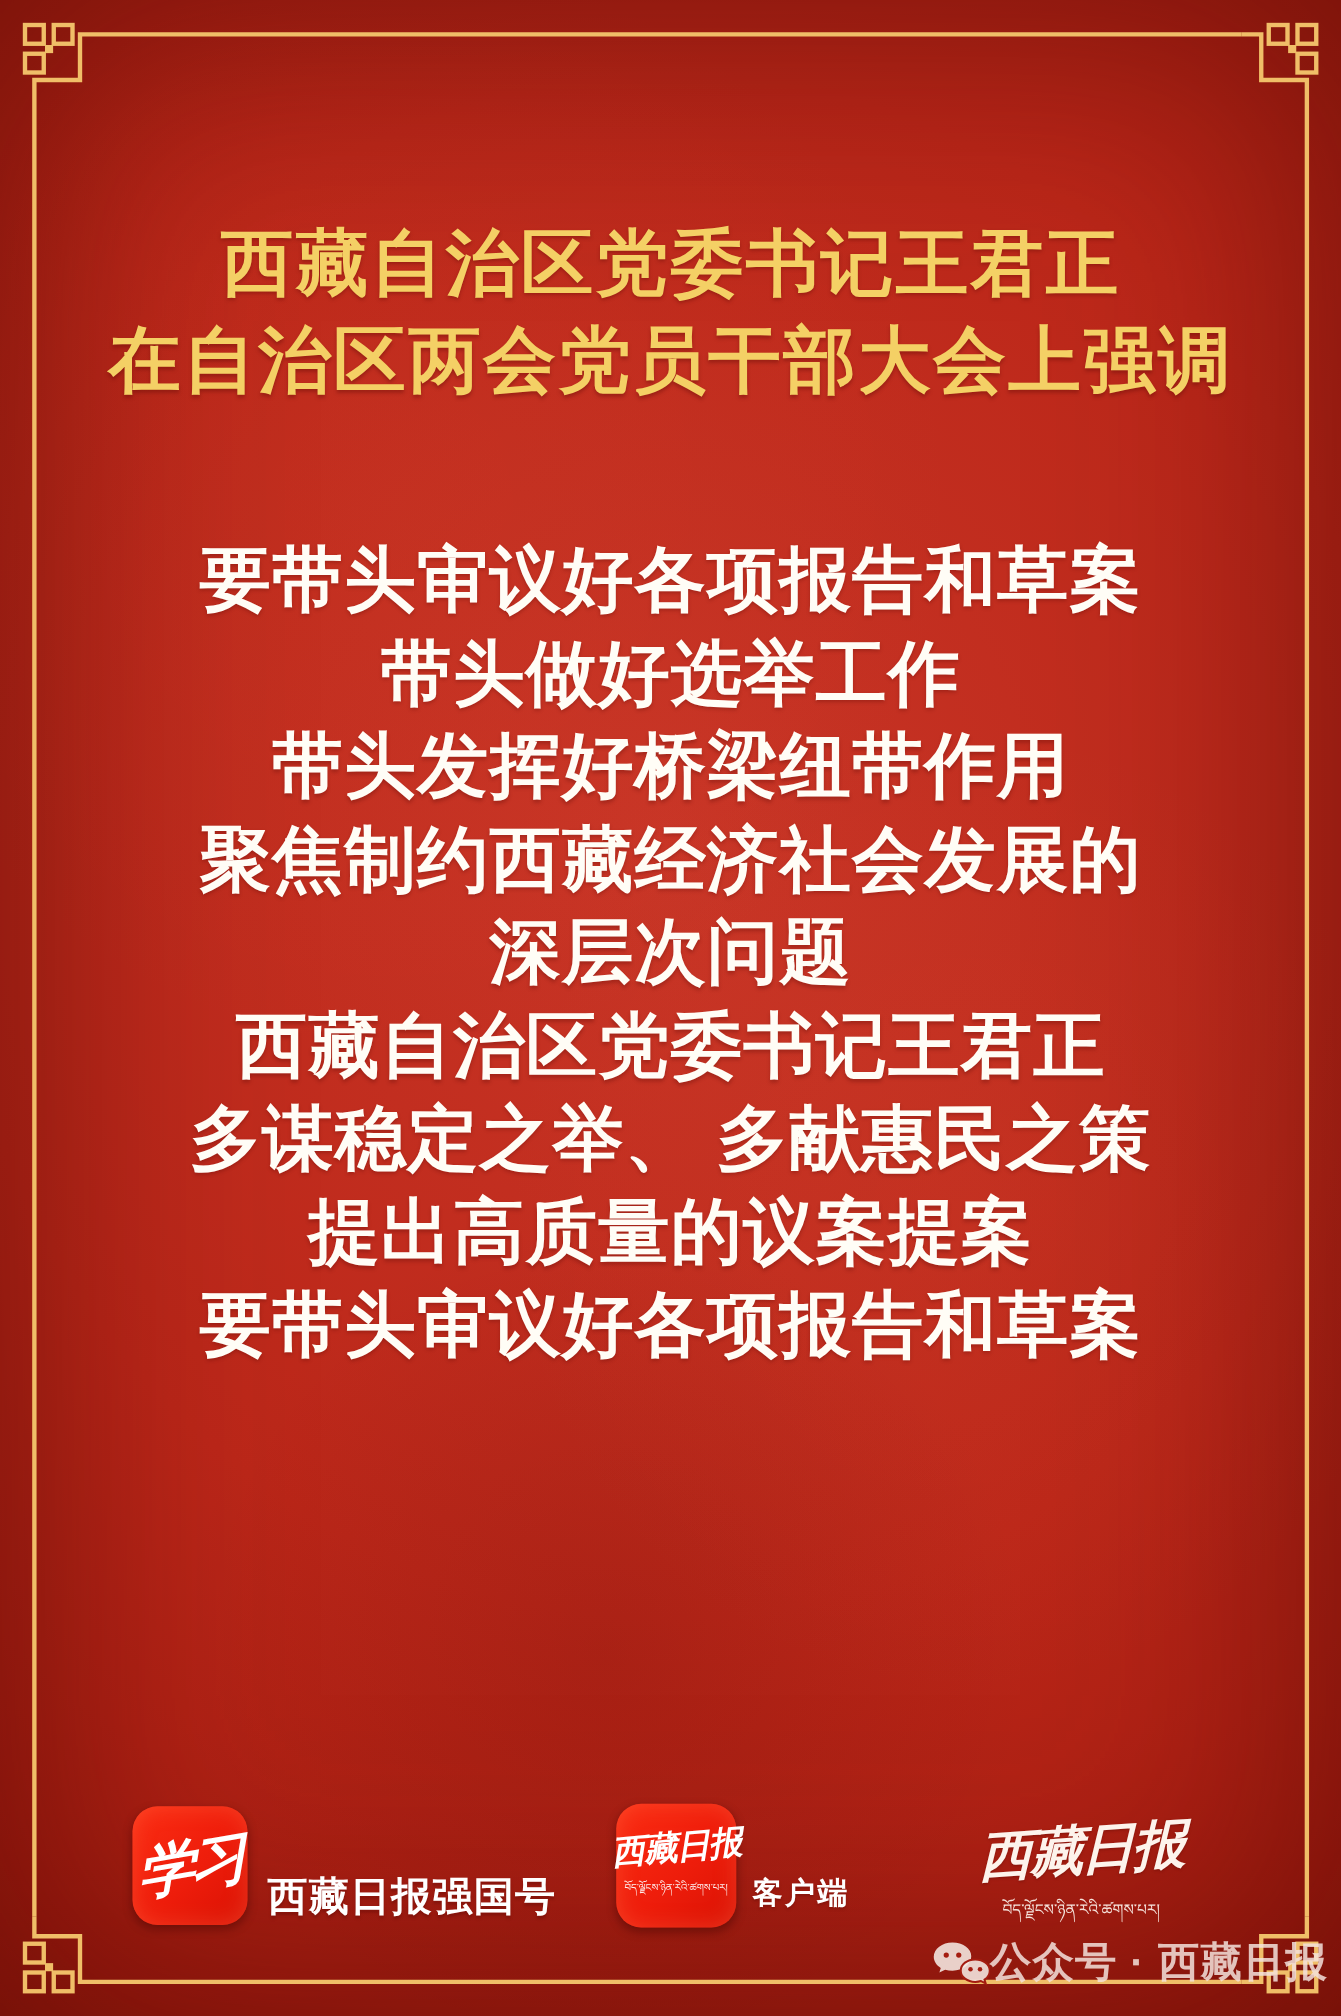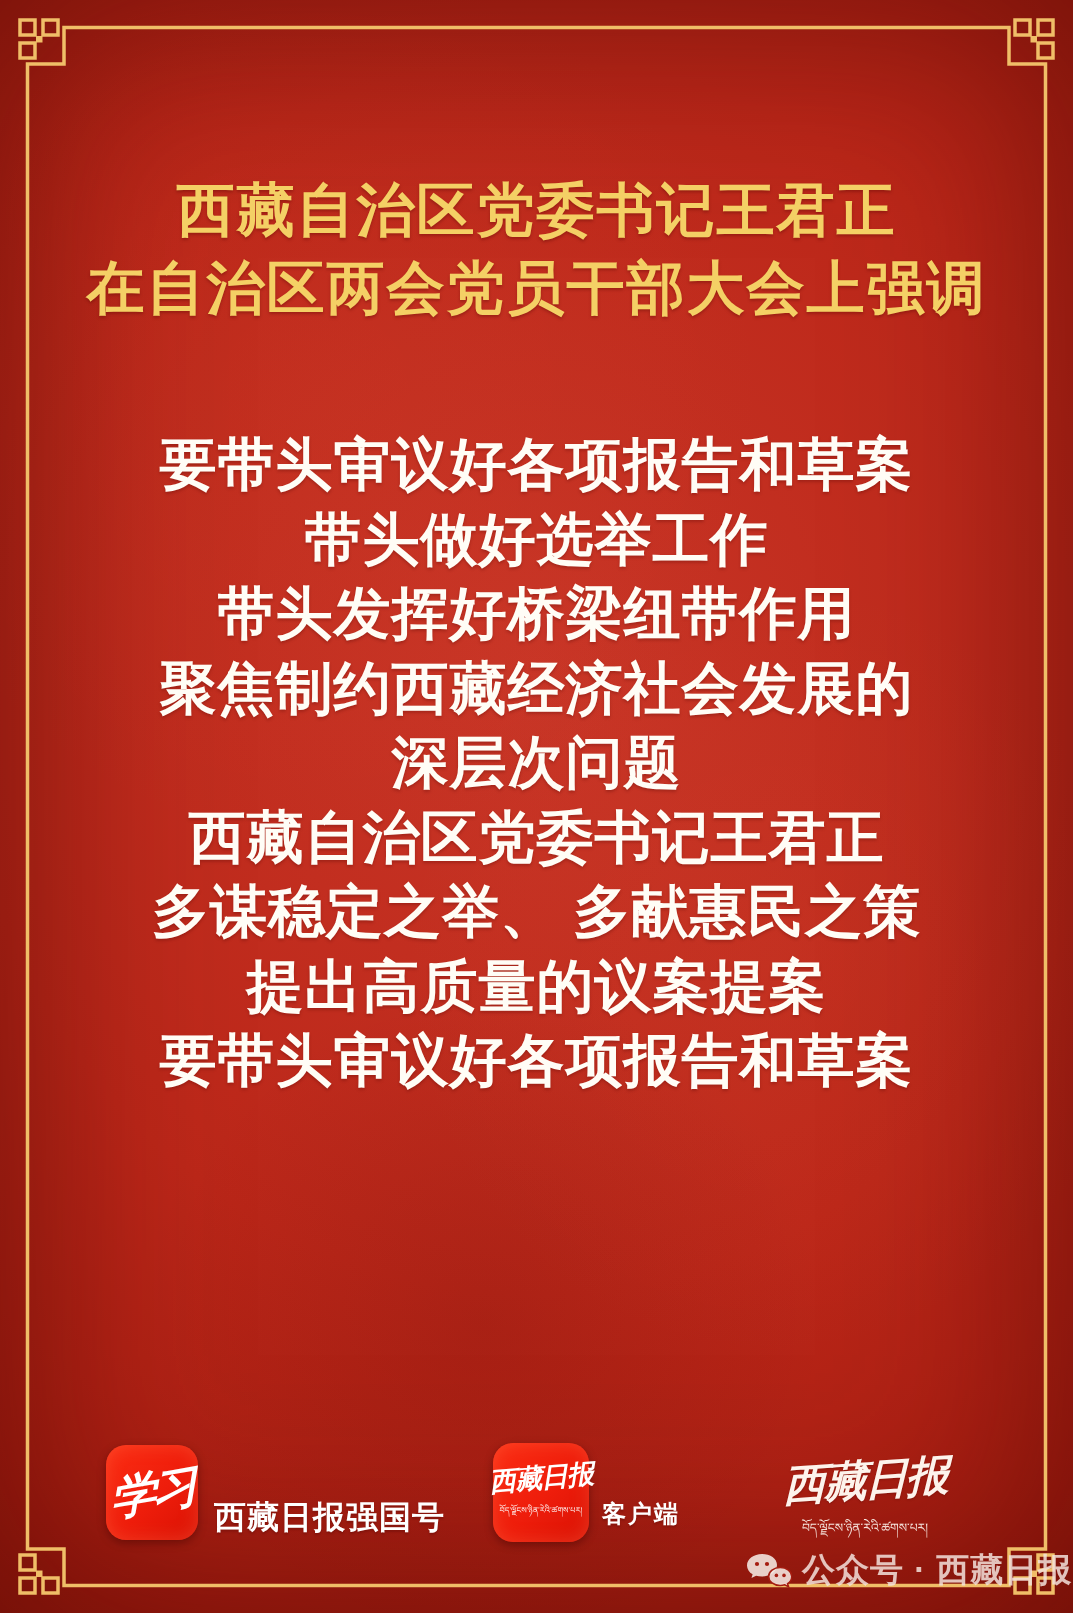--- a/index.html
+++ b/index.html
@@ -64,21 +64,21 @@
     text-align:center;color:#fdf3ec;
   }
   .masthead-title{
     font-size:43px;font-weight:900;font-style:italic;
     transform:rotate(-4deg) skewX(-4deg);letter-spacing:-2px;white-space:nowrap;
     text-shadow:0 1px 2px rgba(90,10,5,.4);
   }
   .masthead-tibetan{font-size:13px;margin-top:3px;opacity:.92;white-space:nowrap;transform:scale(.95);}
   .watermark{
     position:absolute;left:746px;top:1548px;
-    display:flex;align-items:center;gap:10px;
+    display:flex;align-items:center;
     color:rgba(243,226,220,.85);
     font-family:"Liberation Sans","DejaVu Sans",sans-serif;
     font-size:33px;font-weight:700;white-space:nowrap;letter-spacing:1px;
   }
 </style>
 </head>
 <body>
 
 <div class="poster">
   <div class="texture"></div>

